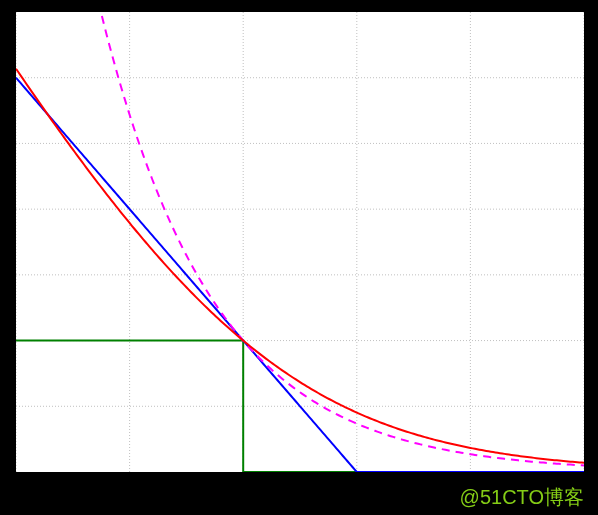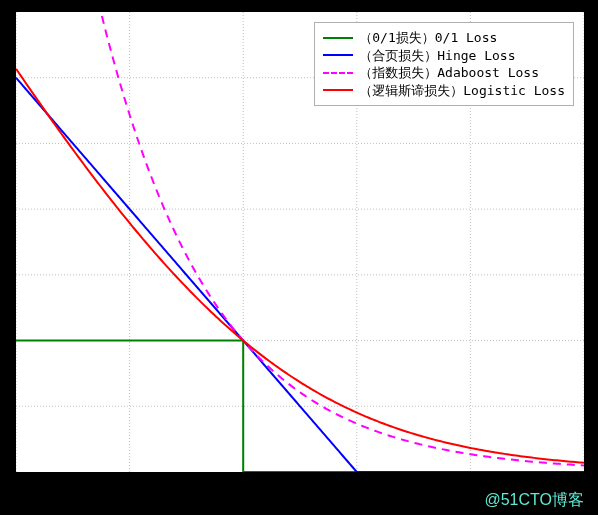--- a/index.html
+++ b/index.html
@@ -45,22 +45,22 @@
     width: 30px;
     height: 0;
     border-top-width: 2px;
     border-top-style: solid;
     flex: 0 0 30px;
   }
   .watermark {
     position: absolute;
     right: 14px;
     bottom: 4px;
-    color: #5eead4;
-    font-size: 16px;
+    color: #84cc16;
+    font-size: 20px;
     font-family: "Microsoft YaHei", sans-serif;
   }
 </style>
 </head>
 <body>
 
 <div class="plot-area">
   <svg width="568" height="460">
     <g id="grid-x" class="grid">
         <line x1="0" y1="0" x2="0" y2="460"></line>
@@ -79,33 +79,15 @@
         <line x1="0" y1="65.71428571428572" x2="568" y2="65.71428571428572"></line>
       </g>
     <g id="series">
         <path d="M 0 328.57142857142856 L 227.20000000000002 328.57142857142856 L 227.20000000000002 460 L 568 460" fill="none" stroke="#008000" stroke-width="2"></path>
         <path d="M0.00 65.71 L 2.27 68.34 L 4.54 70.97 L 6.82 73.60 L 9.09 76.23 L 11.36 78.86 L 13.63 81.49 L 15.90 84.11 L 18.18 86.74 L 20.45 89.37 L 22.72 92.00 L 24.99 94.63 L 27.26 97.26 L 29.54 99.89 L 31.81 102.51 L 34.08 105.14 L 36.35 107.77 L 38.62 110.40 L 40.90 113.03 L 43.17 115.66 L 45.44 118.29 L 47.71 120.91 L 49.98 123.54 L 52.26 126.17 L 54.53 128.80 L 56.80 131.43 L 59.07 134.06 L 61.34 136.69 L 63.62 139.31 L 65.89 141.94 L 68.16 144.57 L 70.43 147.20 L 72.70 149.83 L 74.98 152.46 L 77.25 155.09 L 79.52 157.71 L 81.79 160.34 L 84.06 162.97 L 86.34 165.60 L 88.61 168.23 L 90.88 170.86 L 93.15 173.49 L 95.42 176.11 L 97.70 178.74 L 99.97 181.37 L 102.24 184.00 L 104.51 186.63 L 106.78 189.26 L 109.06 191.89 L 111.33 194.51 L 113.60 197.14 L 115.87 199.77 L 118.14 202.40 L 120.42 205.03 L 122.69 207.66 L 124.96 210.29 L 127.23 212.91 L 129.50 215.54 L 131.78 218.17 L 134.05 220.80 L 136.32 223.43 L 138.59 226.06 L 140.86 228.69 L 143.14 231.31 L 145.41 233.94 L 147.68 236.57 L 149.95 239.20 L 152.22 241.83 L 154.50 244.46 L 156.77 247.09 L 159.04 249.71 L 161.31 252.34 L 163.58 254.97 L 165.86 257.60 L 168.13 260.23 L 170.40 262.86 L 172.67 265.49 L 174.94 268.11 L 177.22 270.74 L 179.49 273.37 L 181.76 276.00 L 184.03 278.63 L 186.30 281.26 L 188.58 283.89 L 190.85 286.51 L 193.12 289.14 L 195.39 291.77 L 197.66 294.40 L 199.94 297.03 L 202.21 299.66 L 204.48 302.29 L 206.75 304.91 L 209.02 307.54 L 211.30 310.17 L 213.57 312.80 L 215.84 315.43 L 218.11 318.06 L 220.38 320.69 L 222.66 323.31 L 224.93 325.94 L 227.20 328.57 L 229.47 331.20 L 231.74 333.83 L 234.02 336.46 L 236.29 339.09 L 238.56 341.71 L 240.83 344.34 L 243.10 346.97 L 245.38 349.60 L 247.65 352.23 L 249.92 354.86 L 252.19 357.49 L 254.46 360.11 L 256.74 362.74 L 259.01 365.37 L 261.28 368.00 L 263.55 370.63 L 265.82 373.26 L 268.10 375.89 L 270.37 378.51 L 272.64 381.14 L 274.91 383.77 L 277.18 386.40 L 279.46 389.03 L 281.73 391.66 L 284.00 394.29 L 286.27 396.91 L 288.54 399.54 L 290.82 402.17 L 293.09 404.80 L 295.36 407.43 L 297.63 410.06 L 299.90 412.69 L 302.18 415.31 L 304.45 417.94 L 306.72 420.57 L 308.99 423.20 L 311.26 425.83 L 313.54 428.46 L 315.81 431.09 L 318.08 433.71 L 320.35 436.34 L 322.62 438.97 L 324.90 441.60 L 327.17 444.23 L 329.44 446.86 L 331.71 449.49 L 333.98 452.11 L 336.26 454.74 L 338.53 457.37 L 340.80 460.00 L 343.07 460.00 L 345.34 460.00 L 347.62 460.00 L 349.89 460.00 L 352.16 460.00 L 354.43 460.00 L 356.70 460.00 L 358.98 460.00 L 361.25 460.00 L 363.52 460.00 L 365.79 460.00 L 368.06 460.00 L 370.34 460.00 L 372.61 460.00 L 374.88 460.00 L 377.15 460.00 L 379.42 460.00 L 381.70 460.00 L 383.97 460.00 L 386.24 460.00 L 388.51 460.00 L 390.78 460.00 L 393.06 460.00 L 395.33 460.00 L 397.60 460.00 L 399.87 460.00 L 402.14 460.00 L 404.42 460.00 L 406.69 460.00 L 408.96 460.00 L 411.23 460.00 L 413.50 460.00 L 415.78 460.00 L 418.05 460.00 L 420.32 460.00 L 422.59 460.00 L 424.86 460.00 L 427.14 460.00 L 429.41 460.00 L 431.68 460.00 L 433.95 460.00 L 436.22 460.00 L 438.50 460.00 L 440.77 460.00 L 443.04 460.00 L 445.31 460.00 L 447.58 460.00 L 449.86 460.00 L 452.13 460.00 L 454.40 460.00 L 456.67 460.00 L 458.94 460.00 L 461.22 460.00 L 463.49 460.00 L 465.76 460.00 L 468.03 460.00 L 470.30 460.00 L 472.58 460.00 L 474.85 460.00 L 477.12 460.00 L 479.39 460.00 L 481.66 460.00 L 483.94 460.00 L 486.21 460.00 L 488.48 460.00 L 490.75 460.00 L 493.02 460.00 L 495.30 460.00 L 497.57 460.00 L 499.84 460.00 L 502.11 460.00 L 504.38 460.00 L 506.66 460.00 L 508.93 460.00 L 511.20 460.00 L 513.47 460.00 L 515.74 460.00 L 518.02 460.00 L 520.29 460.00 L 522.56 460.00 L 524.83 460.00 L 527.10 460.00 L 529.38 460.00 L 531.65 460.00 L 533.92 460.00 L 536.19 460.00 L 538.46 460.00 L 540.74 460.00 L 543.01 460.00 L 545.28 460.00 L 547.55 460.00 L 549.82 460.00 L 552.10 460.00 L 554.37 460.00 L 556.64 460.00 L 558.91 460.00 L 561.18 460.00 L 563.46 460.00 L 565.73 460.00 L 568.00 460.00" fill="none" stroke="#0000ff" stroke-width="2"></path>
         <path d="M0.00 -460.00 L 2.27 -460.00 L 4.54 -460.00 L 6.82 -454.58 L 9.09 -436.47 L 11.36 -418.72 L 13.63 -401.32 L 15.90 -384.26 L 18.18 -367.55 L 20.45 -351.16 L 22.72 -335.10 L 24.99 -319.35 L 27.26 -303.92 L 29.54 -288.79 L 31.81 -273.97 L 34.08 -259.43 L 36.35 -245.19 L 38.62 -231.22 L 40.90 -217.54 L 43.17 -204.12 L 45.44 -190.97 L 47.71 -178.08 L 49.98 -165.45 L 52.26 -153.06 L 54.53 -140.92 L 56.80 -129.02 L 59.07 -117.36 L 61.34 -105.93 L 63.62 -94.72 L 65.89 -83.74 L 68.16 -72.97 L 70.43 -62.42 L 72.70 -52.07 L 74.98 -41.93 L 77.25 -31.99 L 79.52 -22.25 L 81.79 -12.70 L 84.06 -3.34 L 86.34 5.83 L 88.61 14.83 L 90.88 23.64 L 93.15 32.28 L 95.42 40.75 L 97.70 49.05 L 99.97 57.19 L 102.24 65.17 L 104.51 72.98 L 106.78 80.65 L 109.06 88.16 L 111.33 95.52 L 113.60 102.74 L 115.87 109.81 L 118.14 116.75 L 120.42 123.55 L 122.69 130.21 L 124.96 136.74 L 127.23 143.14 L 129.50 149.41 L 131.78 155.56 L 134.05 161.59 L 136.32 167.50 L 138.59 173.29 L 140.86 178.97 L 143.14 184.53 L 145.41 189.99 L 147.68 195.34 L 149.95 200.58 L 152.22 205.71 L 154.50 210.75 L 156.77 215.68 L 159.04 220.52 L 161.31 225.26 L 163.58 229.91 L 165.86 234.47 L 168.13 238.93 L 170.40 243.31 L 172.67 247.60 L 174.94 251.81 L 177.22 255.93 L 179.49 259.97 L 181.76 263.93 L 184.03 267.81 L 186.30 271.62 L 188.58 275.35 L 190.85 279.01 L 193.12 282.59 L 195.39 286.10 L 197.66 289.55 L 199.94 292.92 L 202.21 296.23 L 204.48 299.47 L 206.75 302.65 L 209.02 305.77 L 211.30 308.82 L 213.57 311.81 L 215.84 314.75 L 218.11 317.63 L 220.38 320.44 L 222.66 323.21 L 224.93 325.92 L 227.20 328.57 L 229.47 331.17 L 231.74 333.72 L 234.02 336.23 L 236.29 338.68 L 238.56 341.08 L 240.83 343.43 L 243.10 345.74 L 245.38 348.00 L 247.65 350.22 L 249.92 352.40 L 252.19 354.53 L 254.46 356.61 L 256.74 358.66 L 259.01 360.67 L 261.28 362.64 L 263.55 364.56 L 265.82 366.45 L 268.10 368.31 L 270.37 370.12 L 272.64 371.90 L 274.91 373.65 L 277.18 375.36 L 279.46 377.03 L 281.73 378.67 L 284.00 380.28 L 286.27 381.86 L 288.54 383.41 L 290.82 384.93 L 293.09 386.41 L 295.36 387.87 L 297.63 389.30 L 299.90 390.70 L 302.18 392.07 L 304.45 393.42 L 306.72 394.73 L 308.99 396.03 L 311.26 397.29 L 313.54 398.54 L 315.81 399.75 L 318.08 400.95 L 320.35 402.11 L 322.62 403.26 L 324.90 404.38 L 327.17 405.49 L 329.44 406.57 L 331.71 407.62 L 333.98 408.66 L 336.26 409.68 L 338.53 410.67 L 340.80 411.65 L 343.07 412.61 L 345.34 413.55 L 347.62 414.47 L 349.89 415.37 L 352.16 416.25 L 354.43 417.12 L 356.70 417.97 L 358.98 418.80 L 361.25 419.61 L 363.52 420.41 L 365.79 421.20 L 368.06 421.97 L 370.34 422.72 L 372.61 423.46 L 374.88 424.18 L 377.15 424.89 L 379.42 425.59 L 381.70 426.27 L 383.97 426.94 L 386.24 427.59 L 388.51 428.23 L 390.78 428.86 L 393.06 429.48 L 395.33 430.08 L 397.60 430.67 L 399.87 431.26 L 402.14 431.82 L 404.42 432.38 L 406.69 432.93 L 408.96 433.47 L 411.23 433.99 L 413.50 434.51 L 415.78 435.01 L 418.05 435.51 L 420.32 435.99 L 422.59 436.47 L 424.86 436.93 L 427.14 437.39 L 429.41 437.84 L 431.68 438.28 L 433.95 438.71 L 436.22 439.13 L 438.50 439.54 L 440.77 439.95 L 443.04 440.34 L 445.31 440.73 L 447.58 441.11 L 449.86 441.49 L 452.13 441.85 L 454.40 442.21 L 456.67 442.57 L 458.94 442.91 L 461.22 443.25 L 463.49 443.58 L 465.76 443.91 L 468.03 444.22 L 470.30 444.54 L 472.58 444.84 L 474.85 445.14 L 477.12 445.44 L 479.39 445.73 L 481.66 446.01 L 483.94 446.29 L 486.21 446.56 L 488.48 446.82 L 490.75 447.08 L 493.02 447.34 L 495.30 447.59 L 497.57 447.84 L 499.84 448.08 L 502.11 448.31 L 504.38 448.54 L 506.66 448.77 L 508.93 448.99 L 511.20 449.21 L 513.47 449.43 L 515.74 449.63 L 518.02 449.84 L 520.29 450.04 L 522.56 450.24 L 524.83 450.43 L 527.10 450.62 L 529.38 450.81 L 531.65 450.99 L 533.92 451.17 L 536.19 451.34 L 538.46 451.51 L 540.74 451.68 L 543.01 451.85 L 545.28 452.01 L 547.55 452.17 L 549.82 452.32 L 552.10 452.47 L 554.37 452.62 L 556.64 452.77 L 558.91 452.91 L 561.18 453.05 L 563.46 453.19 L 565.73 453.32 L 568.00 453.46" fill="none" stroke="#ff00ff" stroke-width="2" stroke-dasharray="8 6"></path>
         <path d="M0.00 56.71 L 2.27 60.05 L 4.54 63.37 L 6.82 66.69 L 9.09 70.01 L 11.36 73.31 L 13.63 76.60 L 15.90 79.89 L 18.18 83.17 L 20.45 86.43 L 22.72 89.69 L 24.99 92.94 L 27.26 96.18 L 29.54 99.41 L 31.81 102.64 L 34.08 105.85 L 36.35 109.05 L 38.62 112.24 L 40.90 115.42 L 43.17 118.59 L 45.44 121.75 L 47.71 124.90 L 49.98 128.04 L 52.26 131.17 L 54.53 134.29 L 56.80 137.39 L 59.07 140.49 L 61.34 143.57 L 63.62 146.64 L 65.89 149.70 L 68.16 152.75 L 70.43 155.79 L 72.70 158.81 L 74.98 161.82 L 77.25 164.82 L 79.52 167.81 L 81.79 170.78 L 84.06 173.74 L 86.34 176.69 L 88.61 179.62 L 90.88 182.55 L 93.15 185.45 L 95.42 188.35 L 97.70 191.23 L 99.97 194.09 L 102.24 196.95 L 104.51 199.78 L 106.78 202.61 L 109.06 205.42 L 111.33 208.21 L 113.60 210.99 L 115.87 213.76 L 118.14 216.51 L 120.42 219.24 L 122.69 221.96 L 124.96 224.66 L 127.23 227.35 L 129.50 230.02 L 131.78 232.68 L 134.05 235.32 L 136.32 237.95 L 138.59 240.55 L 140.86 243.15 L 143.14 245.72 L 145.41 248.28 L 147.68 250.82 L 149.95 253.35 L 152.22 255.86 L 154.50 258.35 L 156.77 260.82 L 159.04 263.28 L 161.31 265.72 L 163.58 268.14 L 165.86 270.55 L 168.13 272.93 L 170.40 275.30 L 172.67 277.66 L 174.94 279.99 L 177.22 282.30 L 179.49 284.60 L 181.76 286.88 L 184.03 289.14 L 186.30 291.39 L 188.58 293.61 L 190.85 295.82 L 193.12 298.00 L 195.39 300.17 L 197.66 302.32 L 199.94 304.46 L 202.21 306.57 L 204.48 308.66 L 206.75 310.74 L 209.02 312.80 L 211.30 314.83 L 213.57 316.85 L 215.84 318.85 L 218.11 320.84 L 220.38 322.80 L 222.66 324.74 L 224.93 326.67 L 227.20 328.57 L 229.47 330.46 L 231.74 332.33 L 234.02 334.17 L 236.29 336.00 L 238.56 337.82 L 240.83 339.61 L 243.10 341.38 L 245.38 343.13 L 247.65 344.87 L 249.92 346.59 L 252.19 348.28 L 254.46 349.96 L 256.74 351.62 L 259.01 353.26 L 261.28 354.89 L 263.55 356.49 L 265.82 358.08 L 268.10 359.65 L 270.37 361.20 L 272.64 362.73 L 274.91 364.24 L 277.18 365.73 L 279.46 367.21 L 281.73 368.67 L 284.00 370.11 L 286.27 371.53 L 288.54 372.94 L 290.82 374.32 L 293.09 375.69 L 295.36 377.05 L 297.63 378.38 L 299.90 379.70 L 302.18 381.00 L 304.45 382.28 L 306.72 383.55 L 308.99 384.80 L 311.26 386.03 L 313.54 387.25 L 315.81 388.45 L 318.08 389.64 L 320.35 390.80 L 322.62 391.95 L 324.90 393.09 L 327.17 394.21 L 329.44 395.31 L 331.71 396.40 L 333.98 397.47 L 336.26 398.53 L 338.53 399.57 L 340.80 400.60 L 343.07 401.61 L 345.34 402.61 L 347.62 403.60 L 349.89 404.56 L 352.16 405.52 L 354.43 406.46 L 356.70 407.38 L 358.98 408.30 L 361.25 409.19 L 363.52 410.08 L 365.79 410.95 L 368.06 411.81 L 370.34 412.65 L 372.61 413.48 L 374.88 414.30 L 377.15 415.11 L 379.42 415.90 L 381.70 416.68 L 383.97 417.45 L 386.24 418.21 L 388.51 418.95 L 390.78 419.68 L 393.06 420.40 L 395.33 421.11 L 397.60 421.81 L 399.87 422.50 L 402.14 423.17 L 404.42 423.83 L 406.69 424.49 L 408.96 425.13 L 411.23 425.76 L 413.50 426.38 L 415.78 426.99 L 418.05 427.60 L 420.32 428.19 L 422.59 428.77 L 424.86 429.34 L 427.14 429.90 L 429.41 430.45 L 431.68 430.99 L 433.95 431.53 L 436.22 432.05 L 438.50 432.57 L 440.77 433.07 L 443.04 433.57 L 445.31 434.06 L 447.58 434.54 L 449.86 435.01 L 452.13 435.48 L 454.40 435.93 L 456.67 436.38 L 458.94 436.82 L 461.22 437.25 L 463.49 437.68 L 465.76 438.10 L 468.03 438.51 L 470.30 438.91 L 472.58 439.30 L 474.85 439.69 L 477.12 440.08 L 479.39 440.45 L 481.66 440.82 L 483.94 441.18 L 486.21 441.53 L 488.48 441.88 L 490.75 442.23 L 493.02 442.56 L 495.30 442.89 L 497.57 443.22 L 499.84 443.53 L 502.11 443.85 L 504.38 444.15 L 506.66 444.46 L 508.93 444.75 L 511.20 445.04 L 513.47 445.33 L 515.74 445.61 L 518.02 445.88 L 520.29 446.15 L 522.56 446.42 L 524.83 446.68 L 527.10 446.93 L 529.38 447.18 L 531.65 447.43 L 533.92 447.67 L 536.19 447.90 L 538.46 448.14 L 540.74 448.36 L 543.01 448.59 L 545.28 448.81 L 547.55 449.02 L 549.82 449.23 L 552.10 449.44 L 554.37 449.64 L 556.64 449.84 L 558.91 450.04 L 561.18 450.23 L 563.46 450.42 L 565.73 450.61 L 568.00 450.79" fill="none" stroke="#ff0000" stroke-width="2"></path>
       </g>
   </svg>
 
-  <div class="legend">
-    <div class="legend-row">
-      <span class="legend-swatch" style="border-top-color:#008000;border-top-style:solid;"></span>
-      <span>（0/1损失）0/1 Loss</span>
-    </div>
-    <div class="legend-row">
-      <span class="legend-swatch" style="border-top-color:#0000ff;border-top-style:solid;"></span>
-      <span>（合页损失）Hinge Loss</span>
-    </div>
-    <div class="legend-row">
-      <span class="legend-swatch" style="border-top-color:#ff00ff;border-top-style:dashed;"></span>
-      <span>（指数损失）Adaboost Loss</span>
-    </div>
-    <div class="legend-row">
-      <span class="legend-swatch" style="border-top-color:#ff0000;border-top-style:solid;"></span>
-      <span>（逻辑斯谛损失）Logistic Loss</span>
-    </div>
-  </div>
 </div>
 
 <div class="watermark">@51CTO博客</div>
 
 </body></html>

